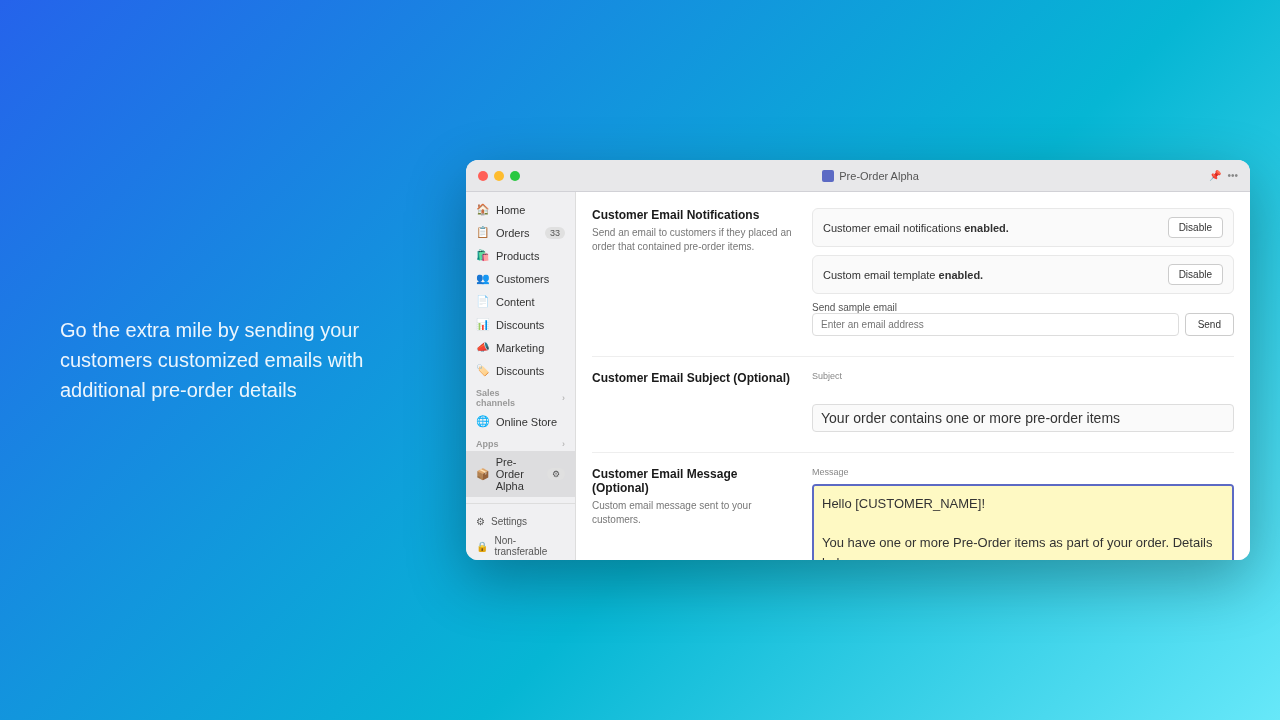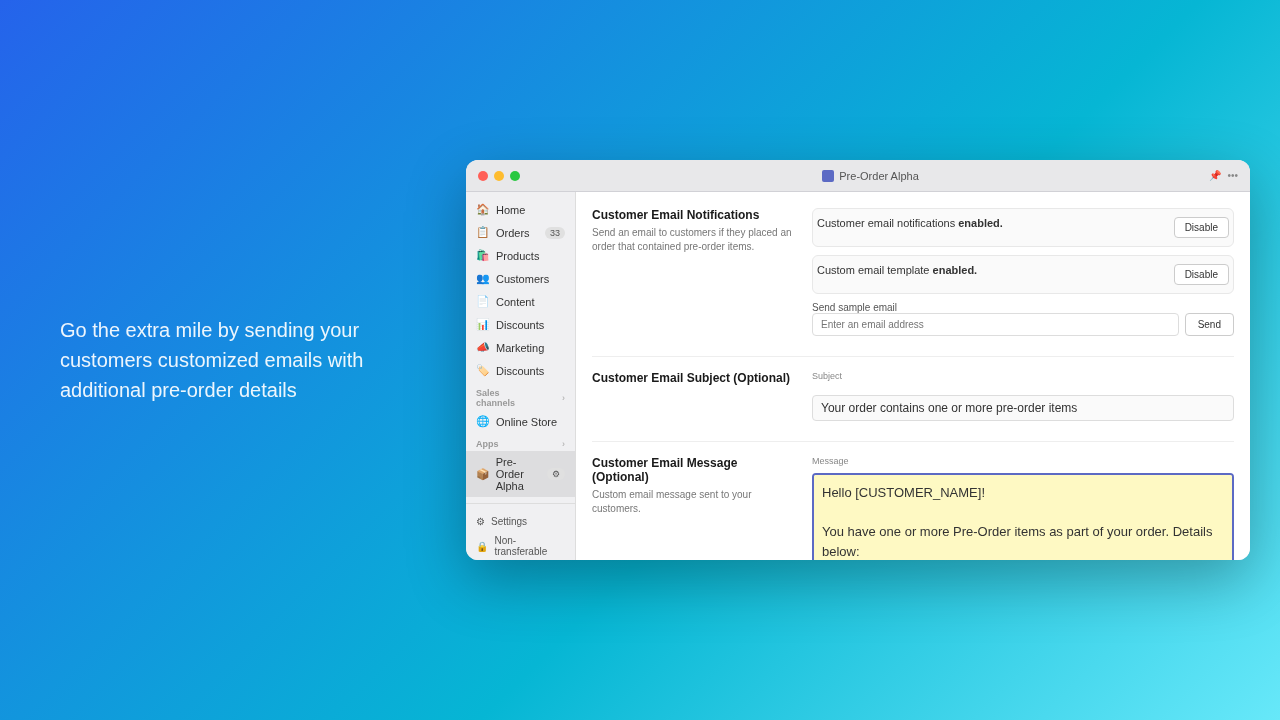--- a/index.html
+++ b/index.html
@@ -244,23 +244,23 @@
       color: #777;
       line-height: 1.4;
     }
 
     .section-controls {
       flex: 1;
     }
 
     .status-row {
       display: flex;
-      align-items: flex-start;
+      align-items: center;
       justify-content: space-between;
-      padding: 8px 4px;
+      padding: 8px 10px;
       background: #fafafa;
       border: 1px solid #e8e8e8;
       border-radius: 6px;
       margin-bottom: 8px;
     }
 
     .status-text {
       font-size: 11px;
       color: #333;
     }
@@ -317,24 +317,24 @@
       border: none;
       border-top: 1px solid #eee;
       margin: 14px 0;
     }
 
     .subject-input {
       width: 100%;
       border: 1px solid #ddd;
       border-radius: 4px;
       padding: 5px 8px;
-      font-size: 12px;
+      font-size: 14px;
       color: #333;
       background: #fafafa;
-      margin-top: 11px;
+      margin-top: 20px;
     }
 
     .label-small {
       font-size: 9px;
       color: #888;
       margin-bottom: 3px;
     }
 
     .message-textarea {
       width: 100%;

